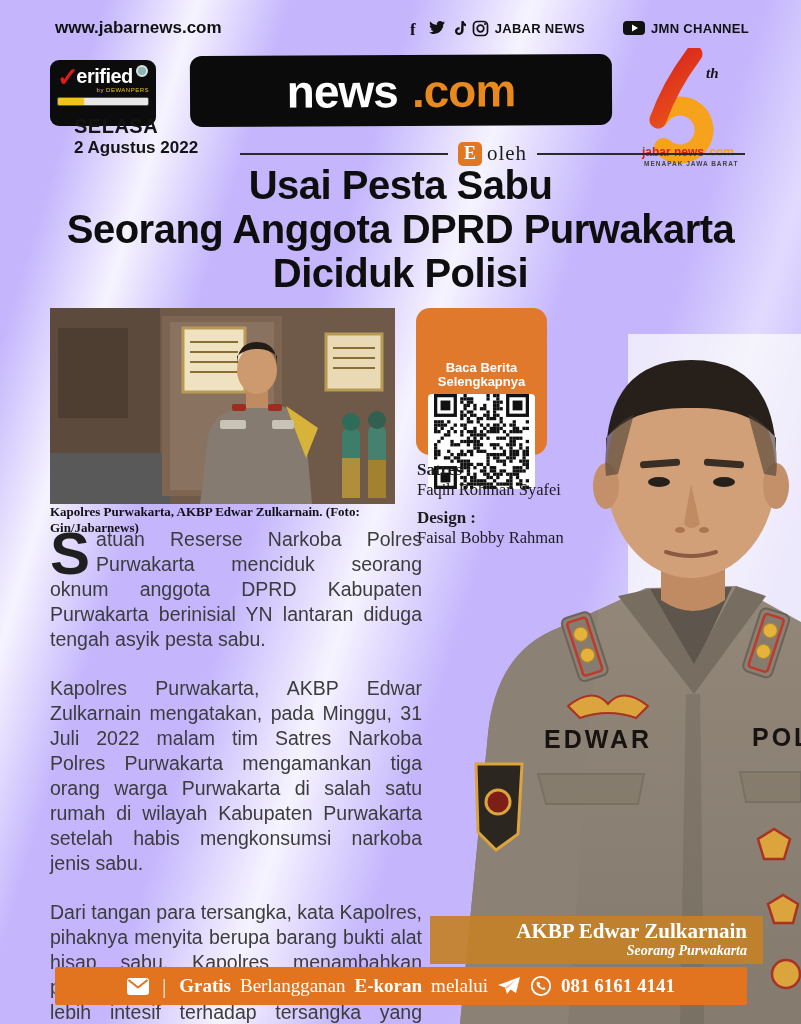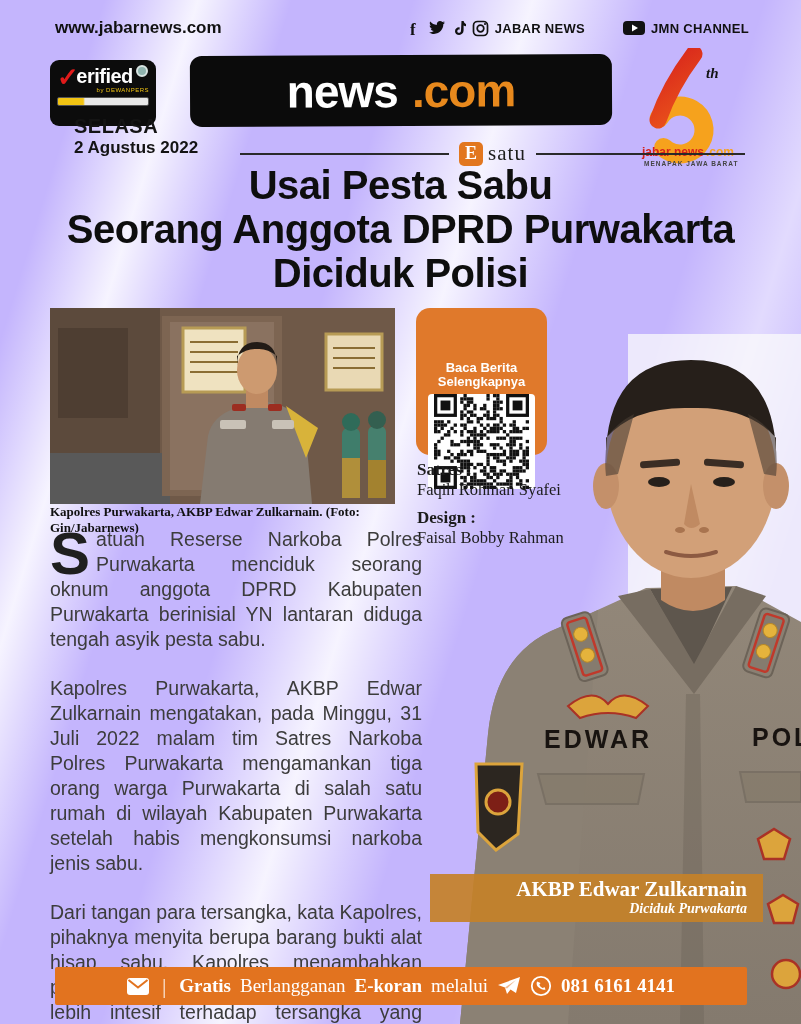--- a/index.html
+++ b/index.html
@@ -67,21 +67,21 @@
 
   
   .article { position:absolute; left:50px; top:527px; width:372px; color:#3c3c3c;
              font-size:19.5px; line-height:25px; text-align:justify; }
   .article p { margin-bottom:24px; }
   .dropcap { float:left; font-size:60px; line-height:46px; font-weight:600; color:#1f1f1f; padding:4px 6px 0 0; }
 
   
   .portrait { position:absolute; left:418px; top:334px; width:383px; height:690px; z-index:1;text-align:right; }
 
-  .namebadge { position:absolute; left:430px; top:874px; width:333px; height:48px; z-index:2;
+  .namebadge { position:absolute; left:430px; top:916px; width:333px; height:48px; z-index:2;
                background:rgba(196,129,40,.92); color:#fff; text-align:right; padding:4px 16px 0 0;
                font-family:"Liberation Serif", serif; }
   .nb-name { font-size:21px; font-weight:700; line-height:22px; }
   .nb-title { font-size:14px; font-weight:700; font-style:italic; line-height:17px; }
 
   
   .footer { position:absolute; left:55px; top:967px; width:692px; height:38px; z-index:3; background:#e2731f; border-radius:2px;
             display:flex; align-items:center; justify-content:center; gap:9px;
             font-family:"Liberation Serif", serif; color:#fff; font-size:19px; }
   .f-bold { font-weight:700; } .f-div { opacity:.85; font-size:22px; font-weight:400; margin:0 4px; }
@@ -166,21 +166,21 @@
 
   <div class="dateblock">
     <div class="date-day">SELASA</div>
     <div class="date-full">2 Agustus 2022</div>
   </div>
 
   <div class="ekoran-row">
     <div class="ek-line" style="max-width:290px;margin-left:185px;"></div>
     <div class="ek-label">
       <span class="ek-e">E</span>
-      <span class="ek-t">satu</span>
+      <span class="ek-t">oleh</span>
     </div>
     <div class="ek-line"></div>
   </div>
 
   <div class="headline">
     <div>Usai Pesta Sabu</div>
     <div>Seorang Anggota DPRD Purwakarta</div>
     <div>Diciduk Polisi</div>
   </div>
 
@@ -637,21 +637,21 @@
         <path d="M350 570 l15 -9 15 9 -5 19 -19 0 Z" fill="#dca43c" stroke="#a93226" stroke-width="2.5"></path>
         <circle cx="368" cy="640" r="14" fill="#dca43c" stroke="#a93226" stroke-width="2.5"></circle>
       </g>
 
       <path d="M268 360 L262 690 L286 690 L282 360 Z" fill="#6f665a" opacity=".45"></path>
     </svg>
   </div>
 
   <div class="namebadge">
     <div class="nb-name">AKBP Edwar Zulkarnain</div>
-    <div class="nb-title">Diciduk Purwakarta</div>
+    <div class="nb-title">Seorang Purwakarta</div>
   </div>
 
   <div class="footer">
     <span class="icon">
       <svg width="22" height="17" viewBox="0 0 22 17">
           <rect x="0" y="0" width="22" height="17" rx="3" fill="#fff"></rect>
           <path d="M1.5 2 L11 9.5 L20.5 2" fill="none" stroke="#e2731f" stroke-width="2"></path>
         </svg>
     </span>
     <span class="f-div">|</span>

